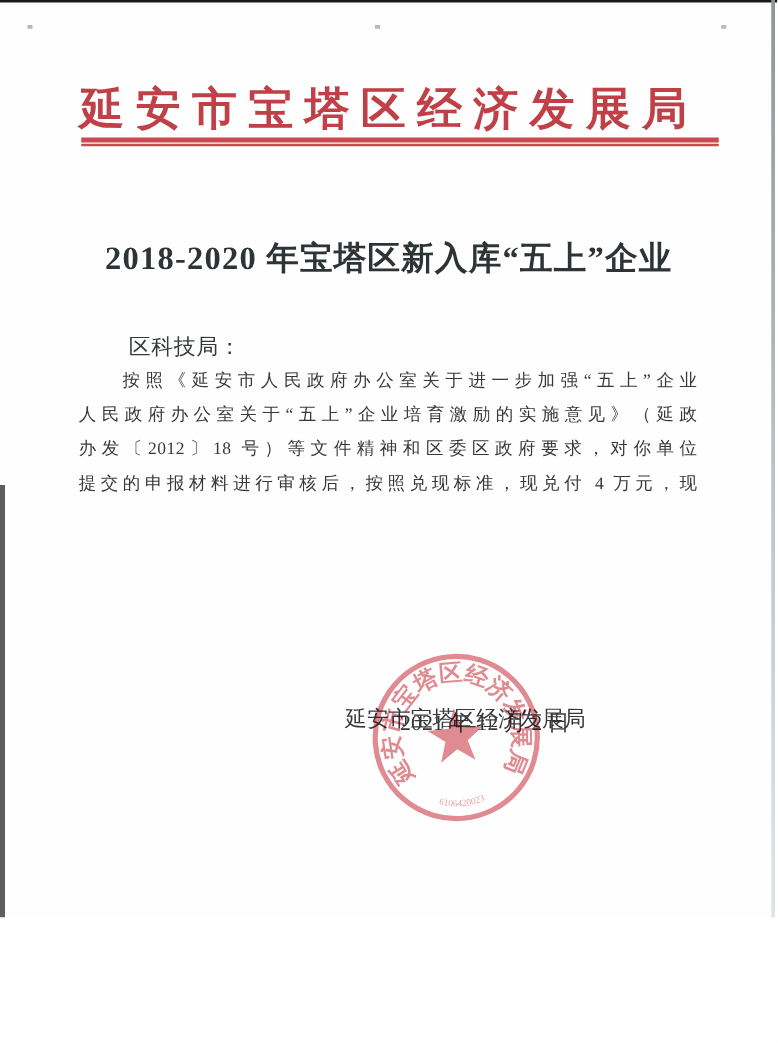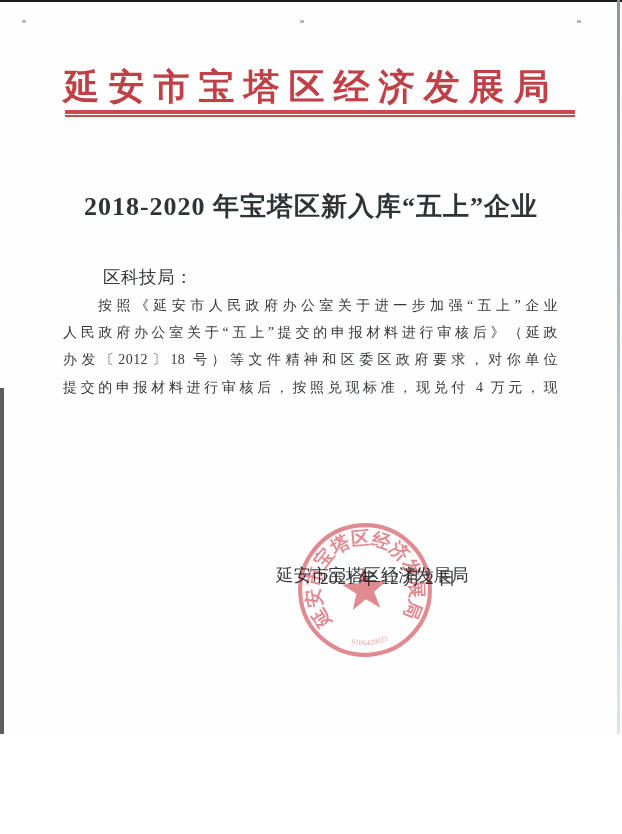--- a/index.html
+++ b/index.html
@@ -77,21 +77,21 @@
       <div class="gap"></div>
       <div class="thin"></div>
   </div>
 
   <div class="doc-title l1">2018-2020 年宝塔区新入库“五上”企业</div>
 
   <div class="recipient">区科技局：</div>
 
   <div class="para">
     <div class="line first">按照《延安市人民政府办公室关于进一步加强“五上”企业</div>
-    <div class="line">人民政府办公室关于“五上”提交的申报材料进行审核后》（延政</div>
+    <div class="line">人民政府办公室关于“五上”企业培育激励的实施意见》（延政</div>
     <div class="line">办发〔2012〕18 号）等文件精神和区委区政府要求，对你单位</div>
     <div class="line">提交的申报材料进行审核后，按照兑现标准，现兑付 4 万元，现</div>
   </div>
 
 
   <div class="sig-org">延安市宝塔区经济发展局</div>
   <div class="sig-date">2021 年 12 月 2 日</div>
 
   <svg class="seal" viewBox="0 0 200 200">
     <circle cx="100" cy="100" r="94" fill="none" stroke="#d24e5a" stroke-width="6"></circle>

